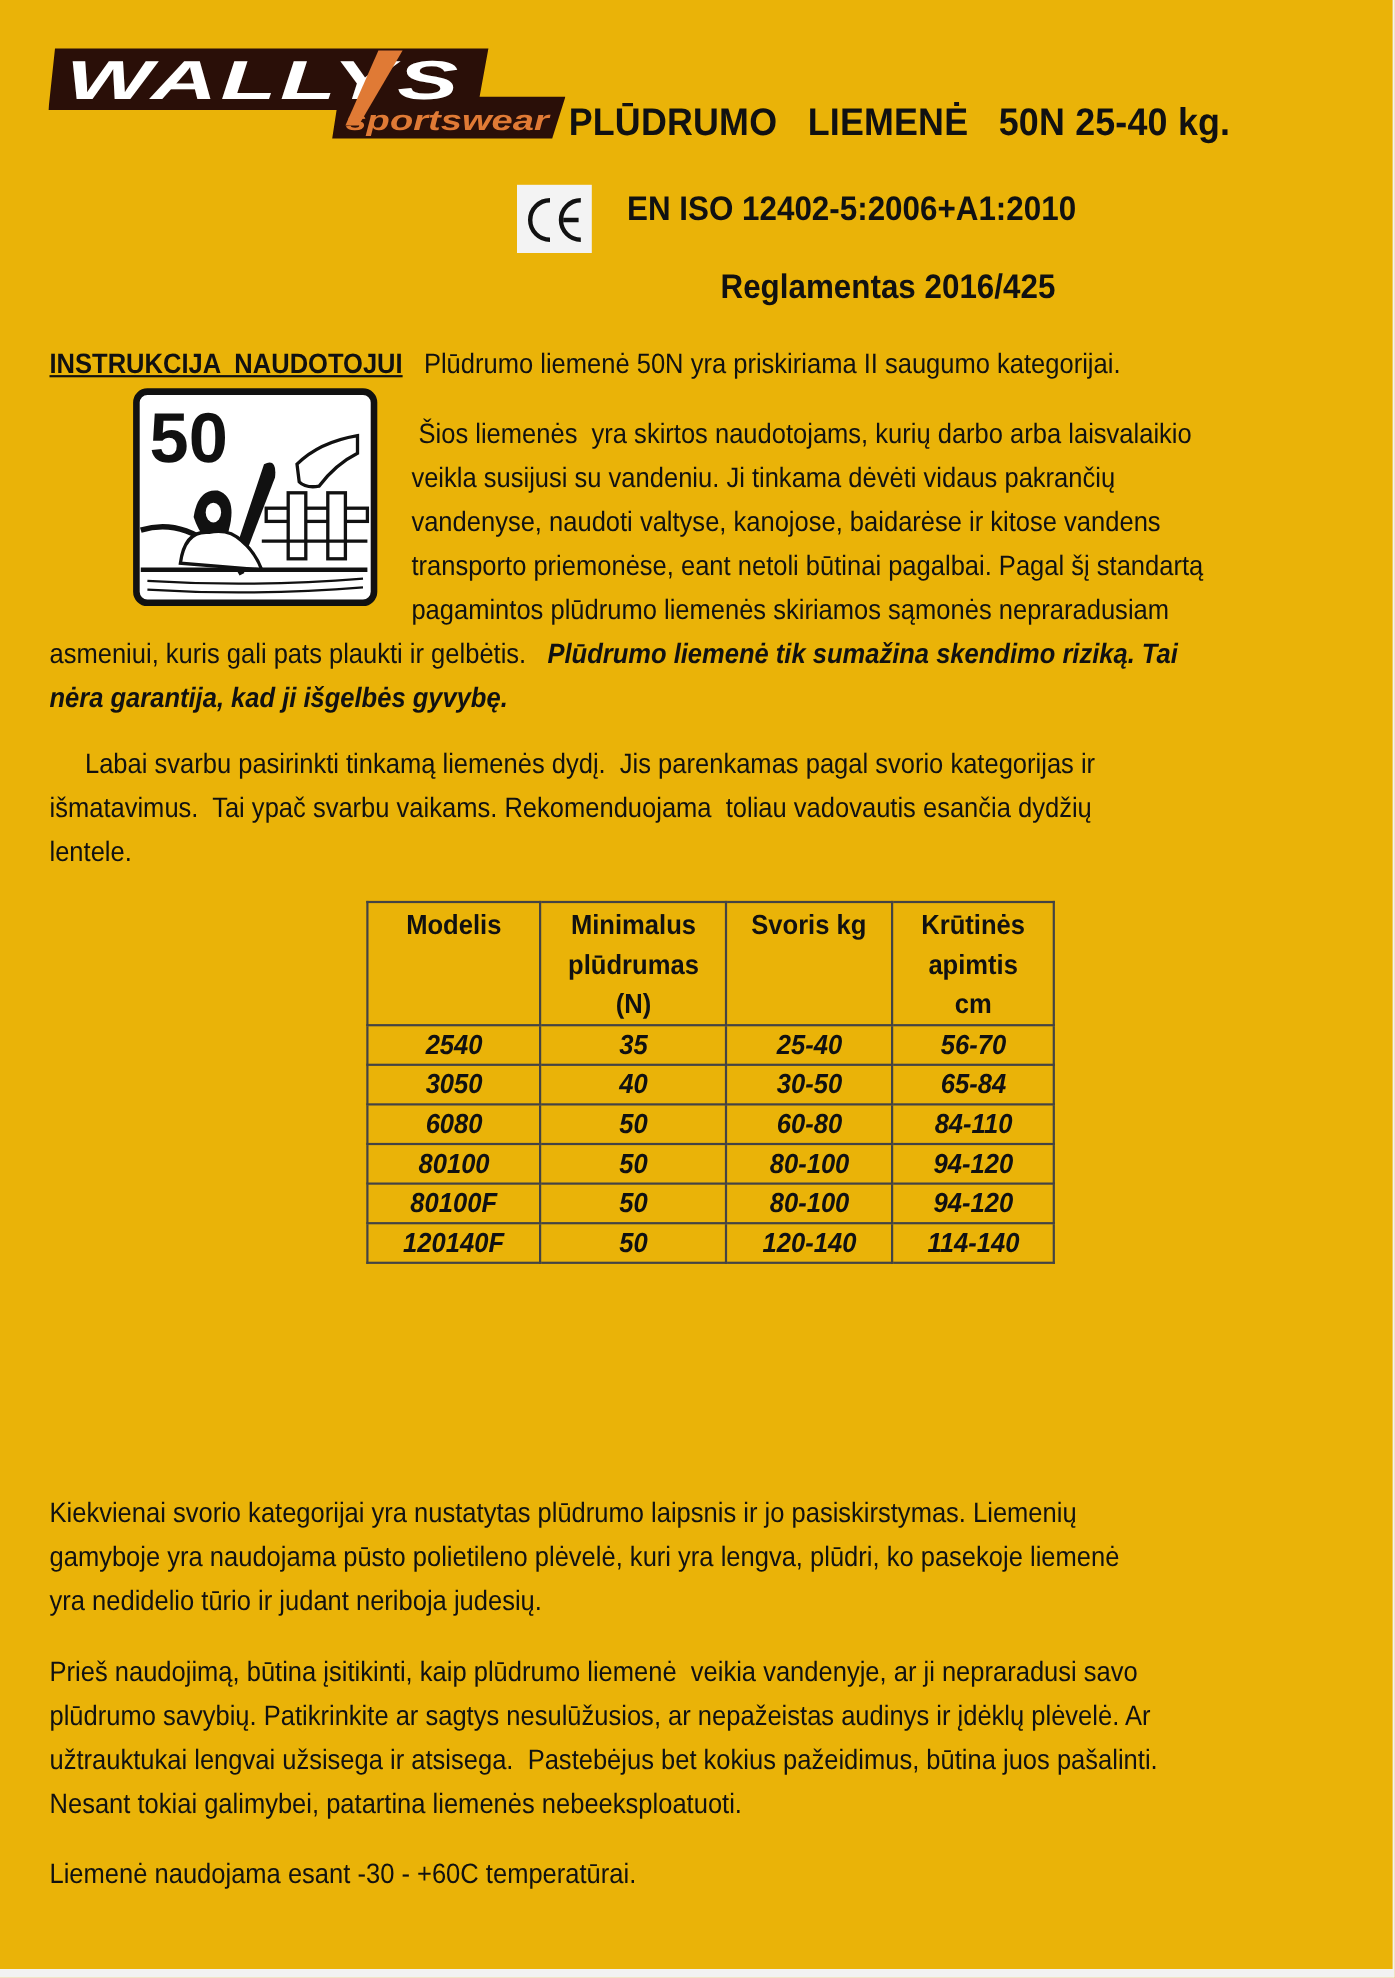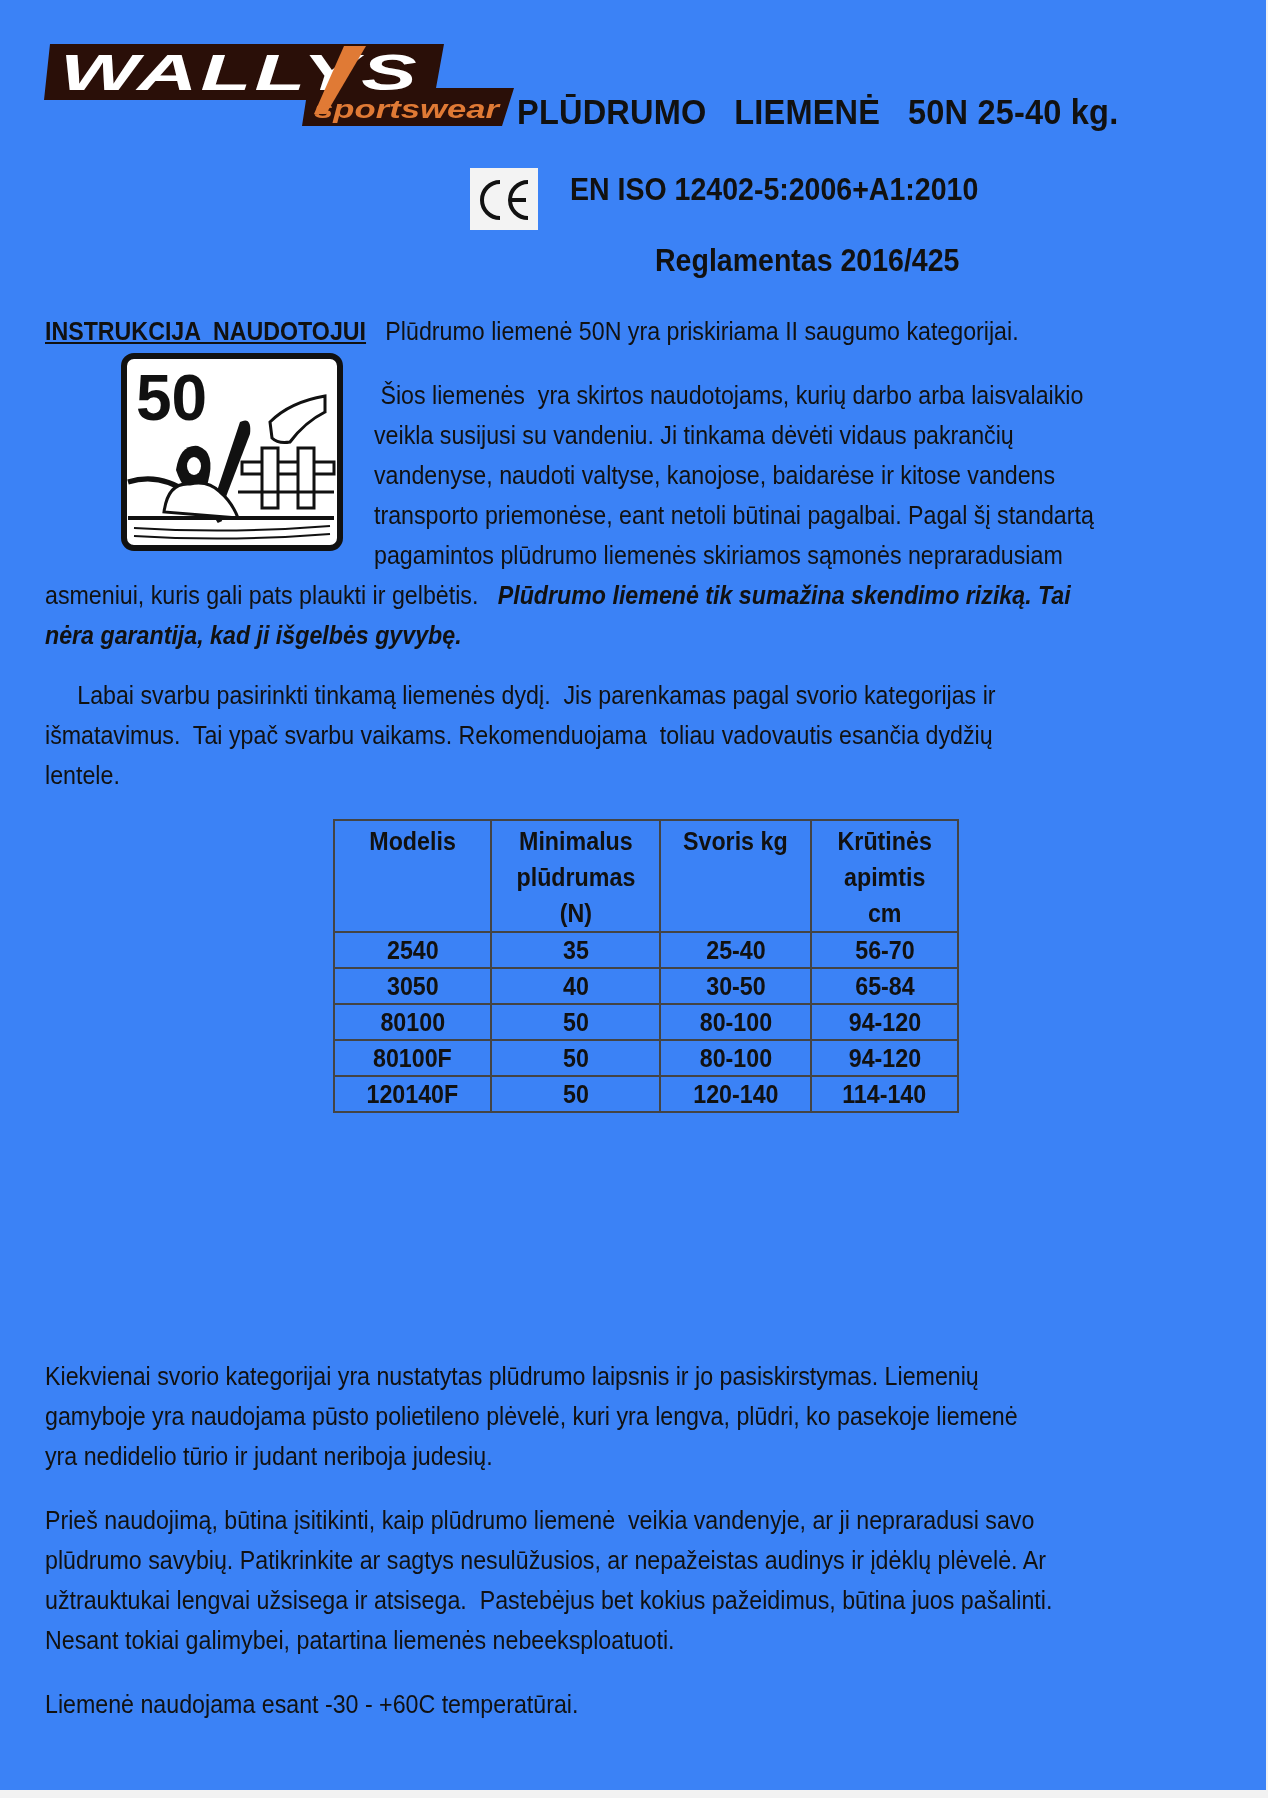--- a/index.html
+++ b/index.html
@@ -7,21 +7,21 @@
     width: 1268px; height: 1798px;
     background: #f2f2f2;
     font-family: "Liberation Sans", "DejaVu Sans", sans-serif;
     color: #111;
     position: relative;
     overflow: hidden;
   }
   .page {
     position: absolute; left: 0; top: 0;
     width: 1266px; height: 1790px;
-    background: #3b82f6;
+    background: #eab308;
   }
   
   .logo { position: absolute; left: 44px; top: 40px; width: 470px; height: 90px; }
   
   .title {
     position: absolute; left: 517px; top: 92px;
     font-size: 35px; font-weight: bold; letter-spacing: 0.2px;
     white-space: pre; transform: scaleX(0.93); transform-origin: left center;
   }
   .ce-mark {
@@ -55,21 +55,21 @@
     position: absolute; left: 333px; top: 819px;
     border-collapse: collapse;
     font-weight: bold; font-size: 25px;
   }
   .size-table th, .size-table td {
     border: 2px solid #444;
     text-align: center; padding: 0;
     transform-origin: center;
   }
   .size-table th { vertical-align: top; line-height: 36px; padding-top: 2px; height: 106px; }
-  .size-table td { height: 34px; line-height: 34px; }
+  .size-table td { height: 34px; line-height: 34px; font-style: italic; }
   .c1 { width: 155px; } .c2 { width: 167px; } .c3 { width: 149px; } .c4 { width: 145px; }
   .cell-inner { display: inline-block; transform: scaleX(0.93); white-space: pre-line; }
 </style>
 </head>
 <body>
 
 <div class="page">
 
   <svg class="logo" viewBox="0 0 470 90">
     <polygon points="6,4 400,4 392,48 470,48 458,86 258,86 262,60 0,60" fill="#2a0f08"></polygon>
@@ -141,20 +141,26 @@
           <td class="c3"><span class="cell-inner">25-40</span></td>
           <td class="c4"><span class="cell-inner">56-70</span></td>
         </tr>
         <tr>
           <td class="c1"><span class="cell-inner">3050</span></td>
           <td class="c2"><span class="cell-inner">40</span></td>
           <td class="c3"><span class="cell-inner">30-50</span></td>
           <td class="c4"><span class="cell-inner">65-84</span></td>
         </tr>
         <tr>
+          <td class="c1"><span class="cell-inner">6080</span></td>
+          <td class="c2"><span class="cell-inner">50</span></td>
+          <td class="c3"><span class="cell-inner">60-80</span></td>
+          <td class="c4"><span class="cell-inner">84-110</span></td>
+        </tr>
+        <tr>
           <td class="c1"><span class="cell-inner">80100</span></td>
           <td class="c2"><span class="cell-inner">50</span></td>
           <td class="c3"><span class="cell-inner">80-100</span></td>
           <td class="c4"><span class="cell-inner">94-120</span></td>
         </tr>
         <tr>
           <td class="c1"><span class="cell-inner">80100F</span></td>
           <td class="c2"><span class="cell-inner">50</span></td>
           <td class="c3"><span class="cell-inner">80-100</span></td>
           <td class="c4"><span class="cell-inner">94-120</span></td>

